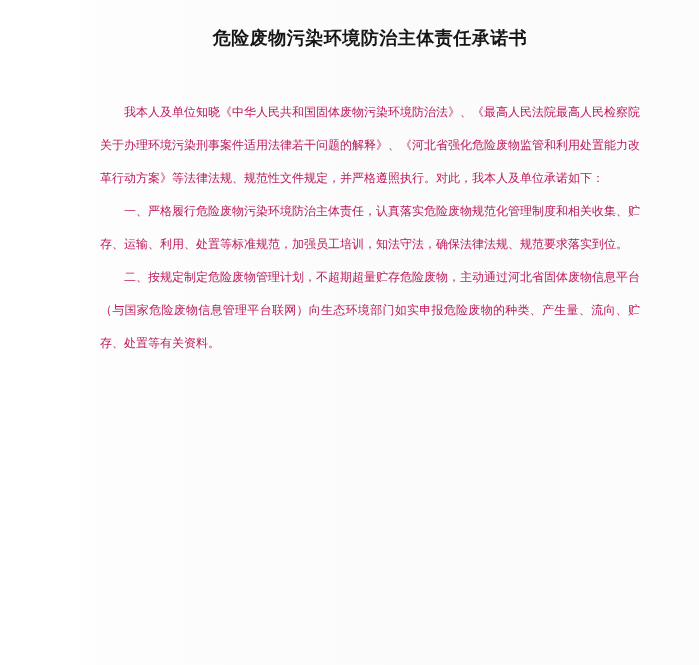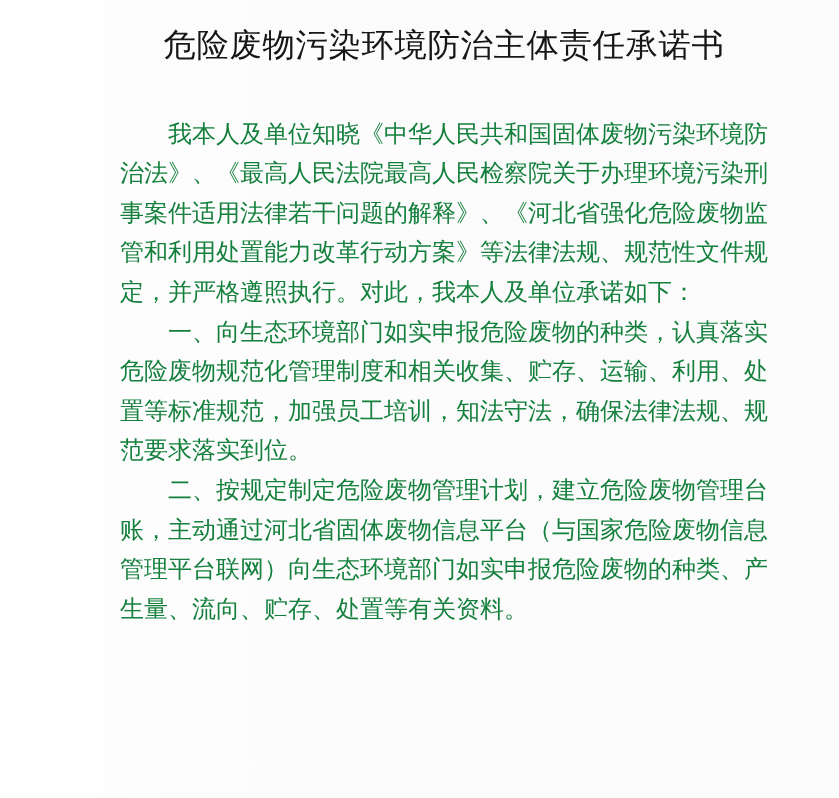--- a/index.html
+++ b/index.html
@@ -15,44 +15,44 @@
     font-family: "Liberation Serif", "DejaVu Serif", serif;
   }
   .page {
     box-sizing: border-box;
     width: 699px;
     height: 665px;
     padding: 20px 59px 0 100px;
   }
   .doc-title {
     margin: 0 0 40px 0;
-    font-size: 27px;
+    font-size: 18px;
     line-height: 36px;
-    font-weight: normal;
+    font-weight: bold;
     text-align: center;
     color: #161616;
     letter-spacing: 0.5px;
   }
   .para {
     margin: 0;
-    font-size: 20px;
+    font-size: 12px;
     line-height: 33px;
-    color: #15803d;
+    color: #be185d;
     text-align: justify;
     text-justify: inter-character;
     text-indent: 2em;
     letter-spacing: 0px;
     word-break: break-all;
   }
 </style>
 </head>
 <body>
 
 <div class="page">
   <h1 class="doc-title">危险废物污染环境防治主体责任承诺书</h1>
 
   <p class="para">我本人及单位知晓《中华人民共和国固体废物污染环境防治法》、《最高人民法院最高人民检察院关于办理环境污染刑事案件适用法律若干问题的解释》、《河北省强化危险废物监管和利用处置能力改革行动方案》等法律法规、规范性文件规定，并严格遵照执行。对此，我本人及单位承诺如下：</p>
 
-  <p class="para">一、向生态环境部门如实申报危险废物的种类，认真落实危险废物规范化管理制度和相关收集、贮存、运输、利用、处置等标准规范，加强员工培训，知法守法，确保法律法规、规范要求落实到位。</p>
+  <p class="para">一、严格履行危险废物污染环境防治主体责任，认真落实危险废物规范化管理制度和相关收集、贮存、运输、利用、处置等标准规范，加强员工培训，知法守法，确保法律法规、规范要求落实到位。</p>
 
-  <p class="para">二、按规定制定危险废物管理计划，建立危险废物管理台账，主动通过河北省固体废物信息平台（与国家危险废物信息管理平台联网）向生态环境部门如实申报危险废物的种类、产生量、流向、贮存、处置等有关资料。</p>
+  <p class="para">二、按规定制定危险废物管理计划，不超期超量贮存危险废物，主动通过河北省固体废物信息平台（与国家危险废物信息管理平台联网）向生态环境部门如实申报危险废物的种类、产生量、流向、贮存、处置等有关资料。</p>
 
 </div>
 
 </body></html>

